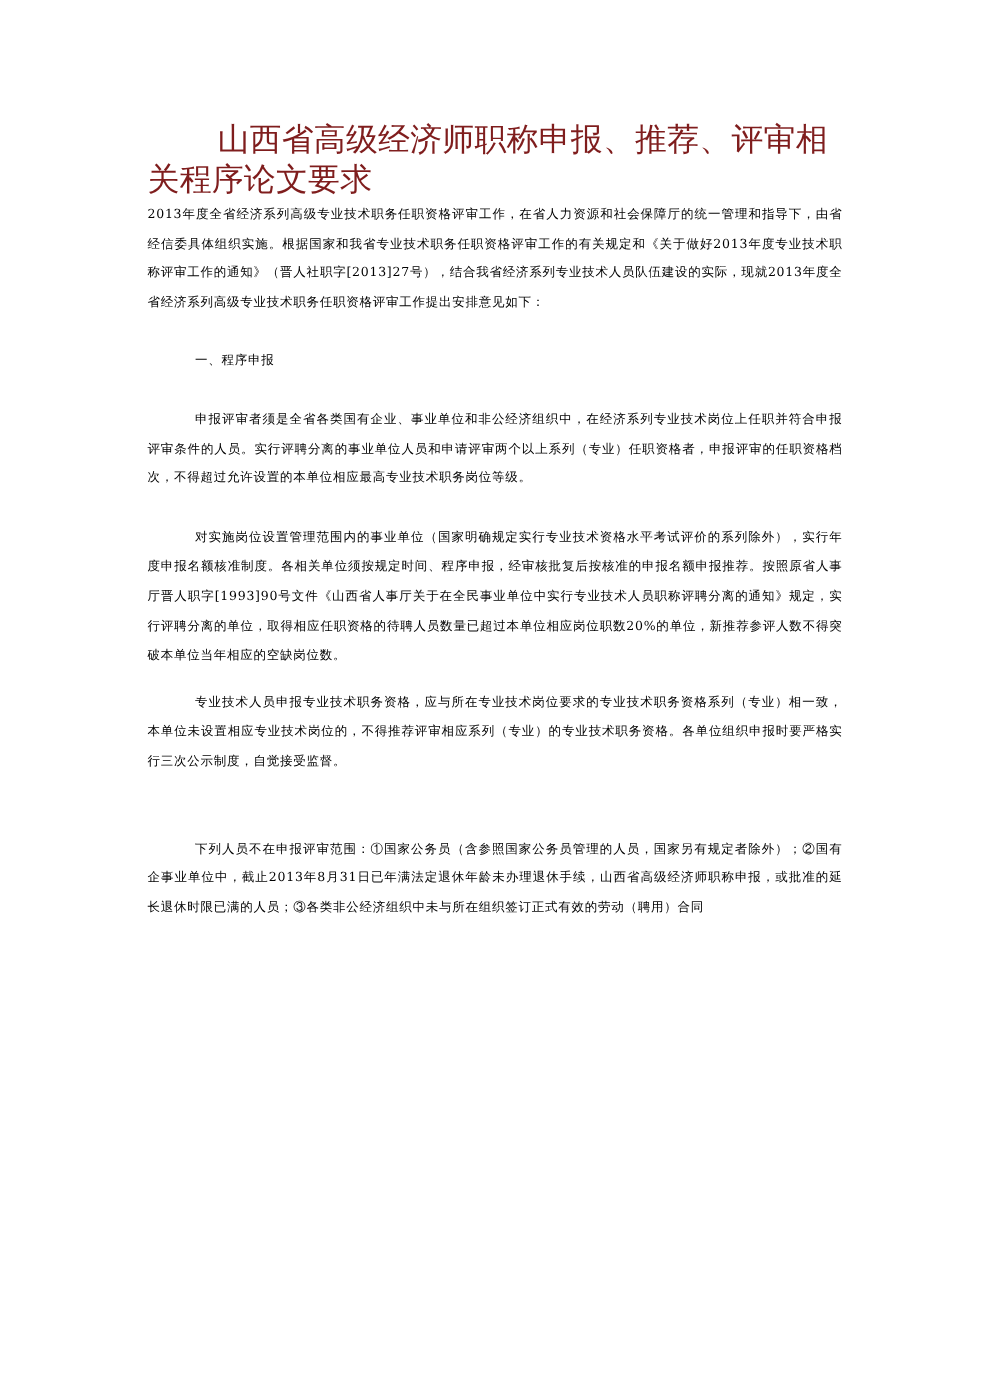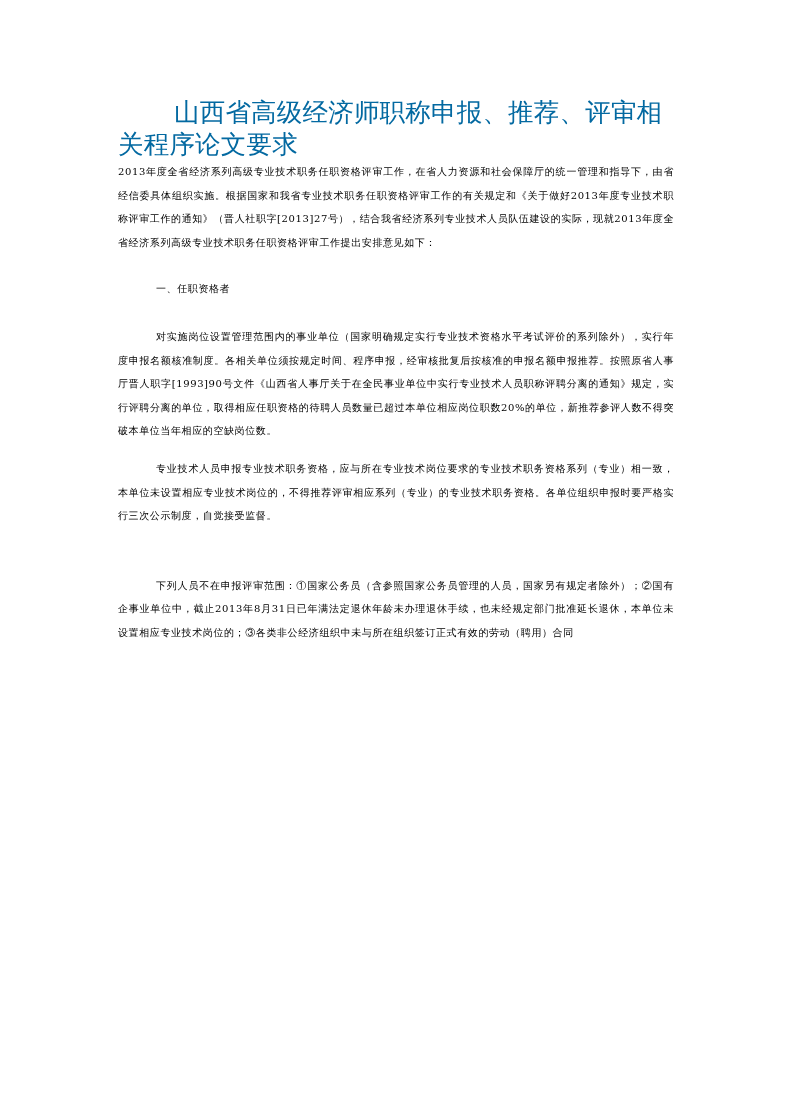--- a/index.html
+++ b/index.html
@@ -3,21 +3,21 @@
 <meta charset="utf-8">
 <style>
   html, body { margin: 0; padding: 0; background: #ffffff; }
   body { width: 792px; height: 1120px; position: relative; overflow: hidden; }
   .page {
     position: absolute; left: 118px; top: 96px; width: 556px;
     font-family: "DejaVu Serif", "Liberation Serif", serif;
     color: #000;
   }
   .title {
-    color: #0369a1;
+    color: #7f1d1d;
     font-size: 25.5px;
     line-height: 32px;
     margin: 0;
     font-weight: normal;
     text-indent: 56px;
     letter-spacing: 0.2px;
   }
   .para {
     font-size: 10px;
     line-height: 23.6px;
@@ -30,17 +30,18 @@
   .gap2 { margin-top: 24px; }
   .gap3 { margin-top: 14px; }
   .gap-big { margin-top: 46px; }
 </style>
 </head>
 <body>
 
 <div class="page">
   <h1 class="title">山西省高级经济师职称申报、推荐、评审相关程序论文要求</h1>
   <p class="para">2013年度全省经济系列高级专业技术职务任职资格评审工作，在省人力资源和社会保障厅的统一管理和指导下，由省经信委具体组织实施。根据国家和我省专业技术职务任职资格评审工作的有关规定和《关于做好2013年度专业技术职称评审工作的通知》（晋人社职字[2013]27号），结合我省经济系列专业技术人员队伍建设的实际，现就2013年度全省经济系列高级专业技术职务任职资格评审工作提出安排意见如下：</p>
-  <p class="para indent gap1">一、任职资格者</p>
+  <p class="para indent gap1">一、程序申报</p>
+  <p class="para indent gap1">申报评审者须是全省各类国有企业、事业单位和非公经济组织中，在经济系列专业技术岗位上任职并符合申报评审条件的人员。实行评聘分离的事业单位人员和申请评审两个以上系列（专业）任职资格者，申报评审的任职资格档次，不得超过允许设置的本单位相应最高专业技术职务岗位等级。</p>
   <p class="para indent gap2">对实施岗位设置管理范围内的事业单位（国家明确规定实行专业技术资格水平考试评价的系列除外），实行年度申报名额核准制度。各相关单位须按规定时间、程序申报，经审核批复后按核准的申报名额申报推荐。按照原省人事厅晋人职字[1993]90号文件《山西省人事厅关于在全民事业单位中实行专业技术人员职称评聘分离的通知》规定，实行评聘分离的单位，取得相应任职资格的待聘人员数量已超过本单位相应岗位职数20%的单位，新推荐参评人数不得突破本单位当年相应的空缺岗位数。</p>
   <p class="para indent gap3">专业技术人员申报专业技术职务资格，应与所在专业技术岗位要求的专业技术职务资格系列（专业）相一致，本单位未设置相应专业技术岗位的，不得推荐评审相应系列（专业）的专业技术职务资格。各单位组织申报时要严格实行三次公示制度，自觉接受监督。</p>
-  <p class="para indent gap-big">下列人员不在申报评审范围：①国家公务员（含参照国家公务员管理的人员，国家另有规定者除外）；②国有企事业单位中，截止2013年8月31日已年满法定退休年龄未办理退休手续，也未经规定部门批准延长退休，本单位未设置相应专业技术岗位的；③各类非公经济组织中未与所在组织签订正式有效的劳动（聘用）合同</p>
+  <p class="para indent gap-big">下列人员不在申报评审范围：①国家公务员（含参照国家公务员管理的人员，国家另有规定者除外）；②国有企事业单位中，截止2013年8月31日已年满法定退休年龄未办理退休手续，山西省高级经济师职称申报，或批准的延长退休时限已满的人员；③各类非公经济组织中未与所在组织签订正式有效的劳动（聘用）合同</p>
 </div>
 
 </body></html>

